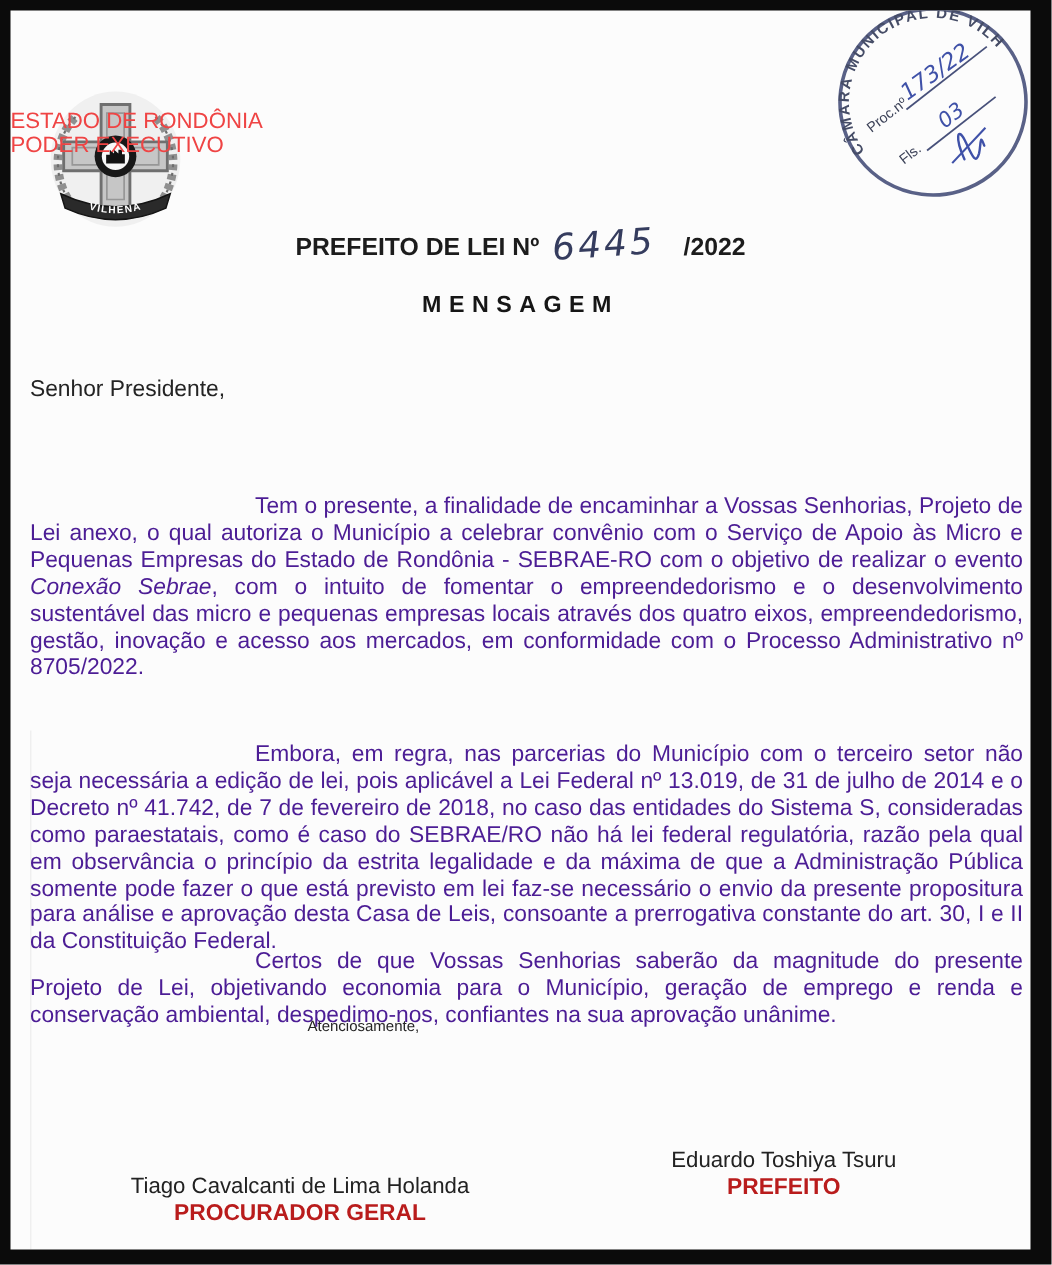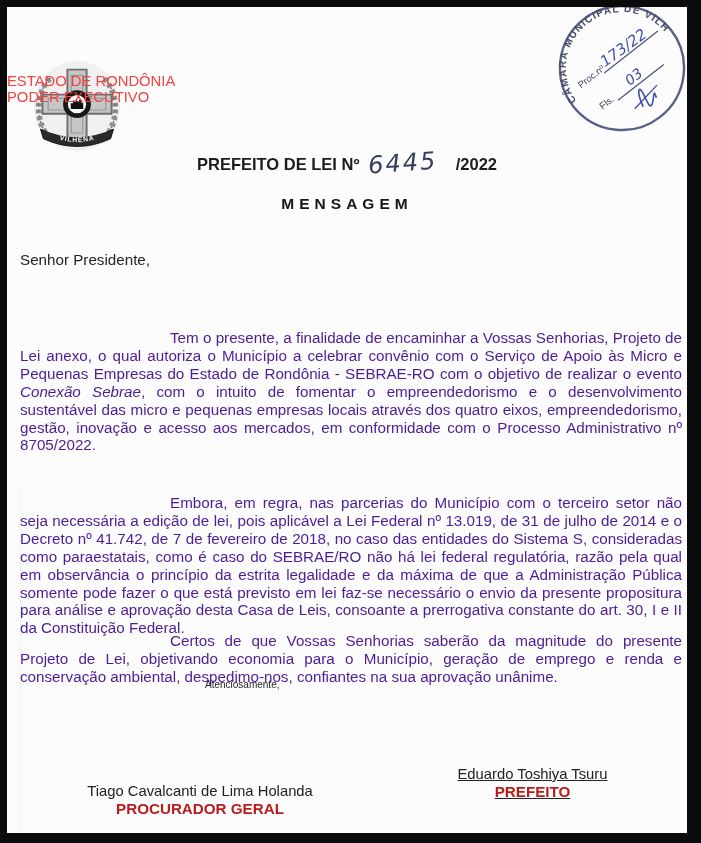--- a/index.html
+++ b/index.html
@@ -62,21 +62,21 @@
   }
   .p1 { top: 322px; }
   .p2 { top: 469px; margin-top: 18px; }
   .p3 { top: 625px; }
   .para em { font-style: italic; }
 
   .closing { position: absolute; top: 672px; left: 198px; font-size: 10px; }
 
   .sig { position: absolute; top: 758px; text-align: center; }
   .sig1 { left: 28px;  width: 330px; margin-top: 17px; }
-  .sig2 { left: 378px; width: 295px; text-decoration: underline; }
+  .sig2 { left: 368px; width: 295px; }
   .sig .name { font-size: 14.8px; line-height: 18px; color: #222; }
   .sig .role { font-size: 15.2px; font-weight: bold; line-height: 18px; color: #b91c1c; }
 </style>
 </head>
 <body>
 
 <div class="page">
   <div class="crease"></div>
 
   <div class="emblem">

